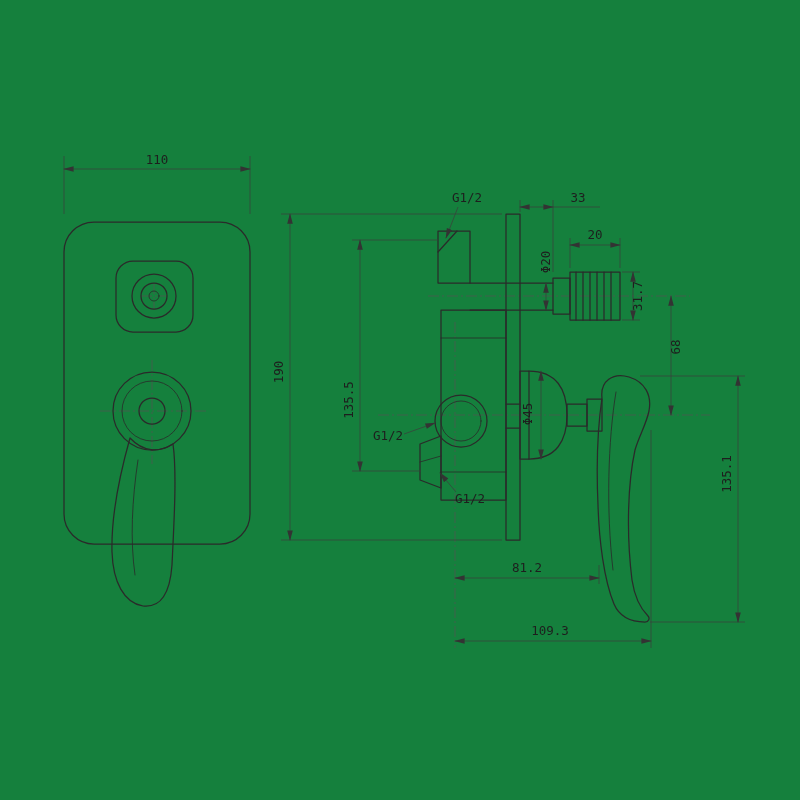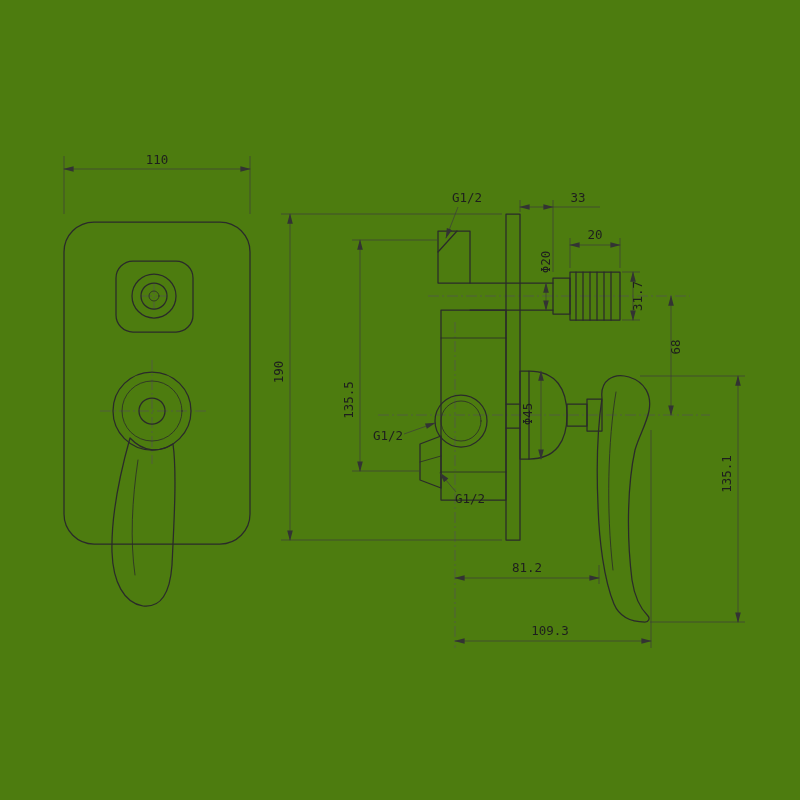--- a/index.html
+++ b/index.html
@@ -1,16 +1,16 @@
 <!DOCTYPE html>
 <html><head>
 <meta charset="utf-8">
 <style>
   html,body{margin:0;padding:0;background:#fff;}
-  .canvas{width:800px;height:800px;background:#4d7c0f;position:relative;overflow:hidden;}
+  .canvas{width:800px;height:800px;background:#15803d;position:relative;overflow:hidden;}
   svg{display:block;}
   
   .part path,.part rect,.part circle,.part line,.part polygon{
     fill:none;stroke:#2a2a2a;stroke-width:1.25;stroke-linejoin:round;stroke-linecap:round;
   }
   .thin{stroke-width:0.8 !important;}
   
   .dim line,.dim path{fill:none;stroke:#3c3c3c;stroke-width:0.7;}
   .ext{stroke:#3c3c3c;stroke-width:0.6;}
   

